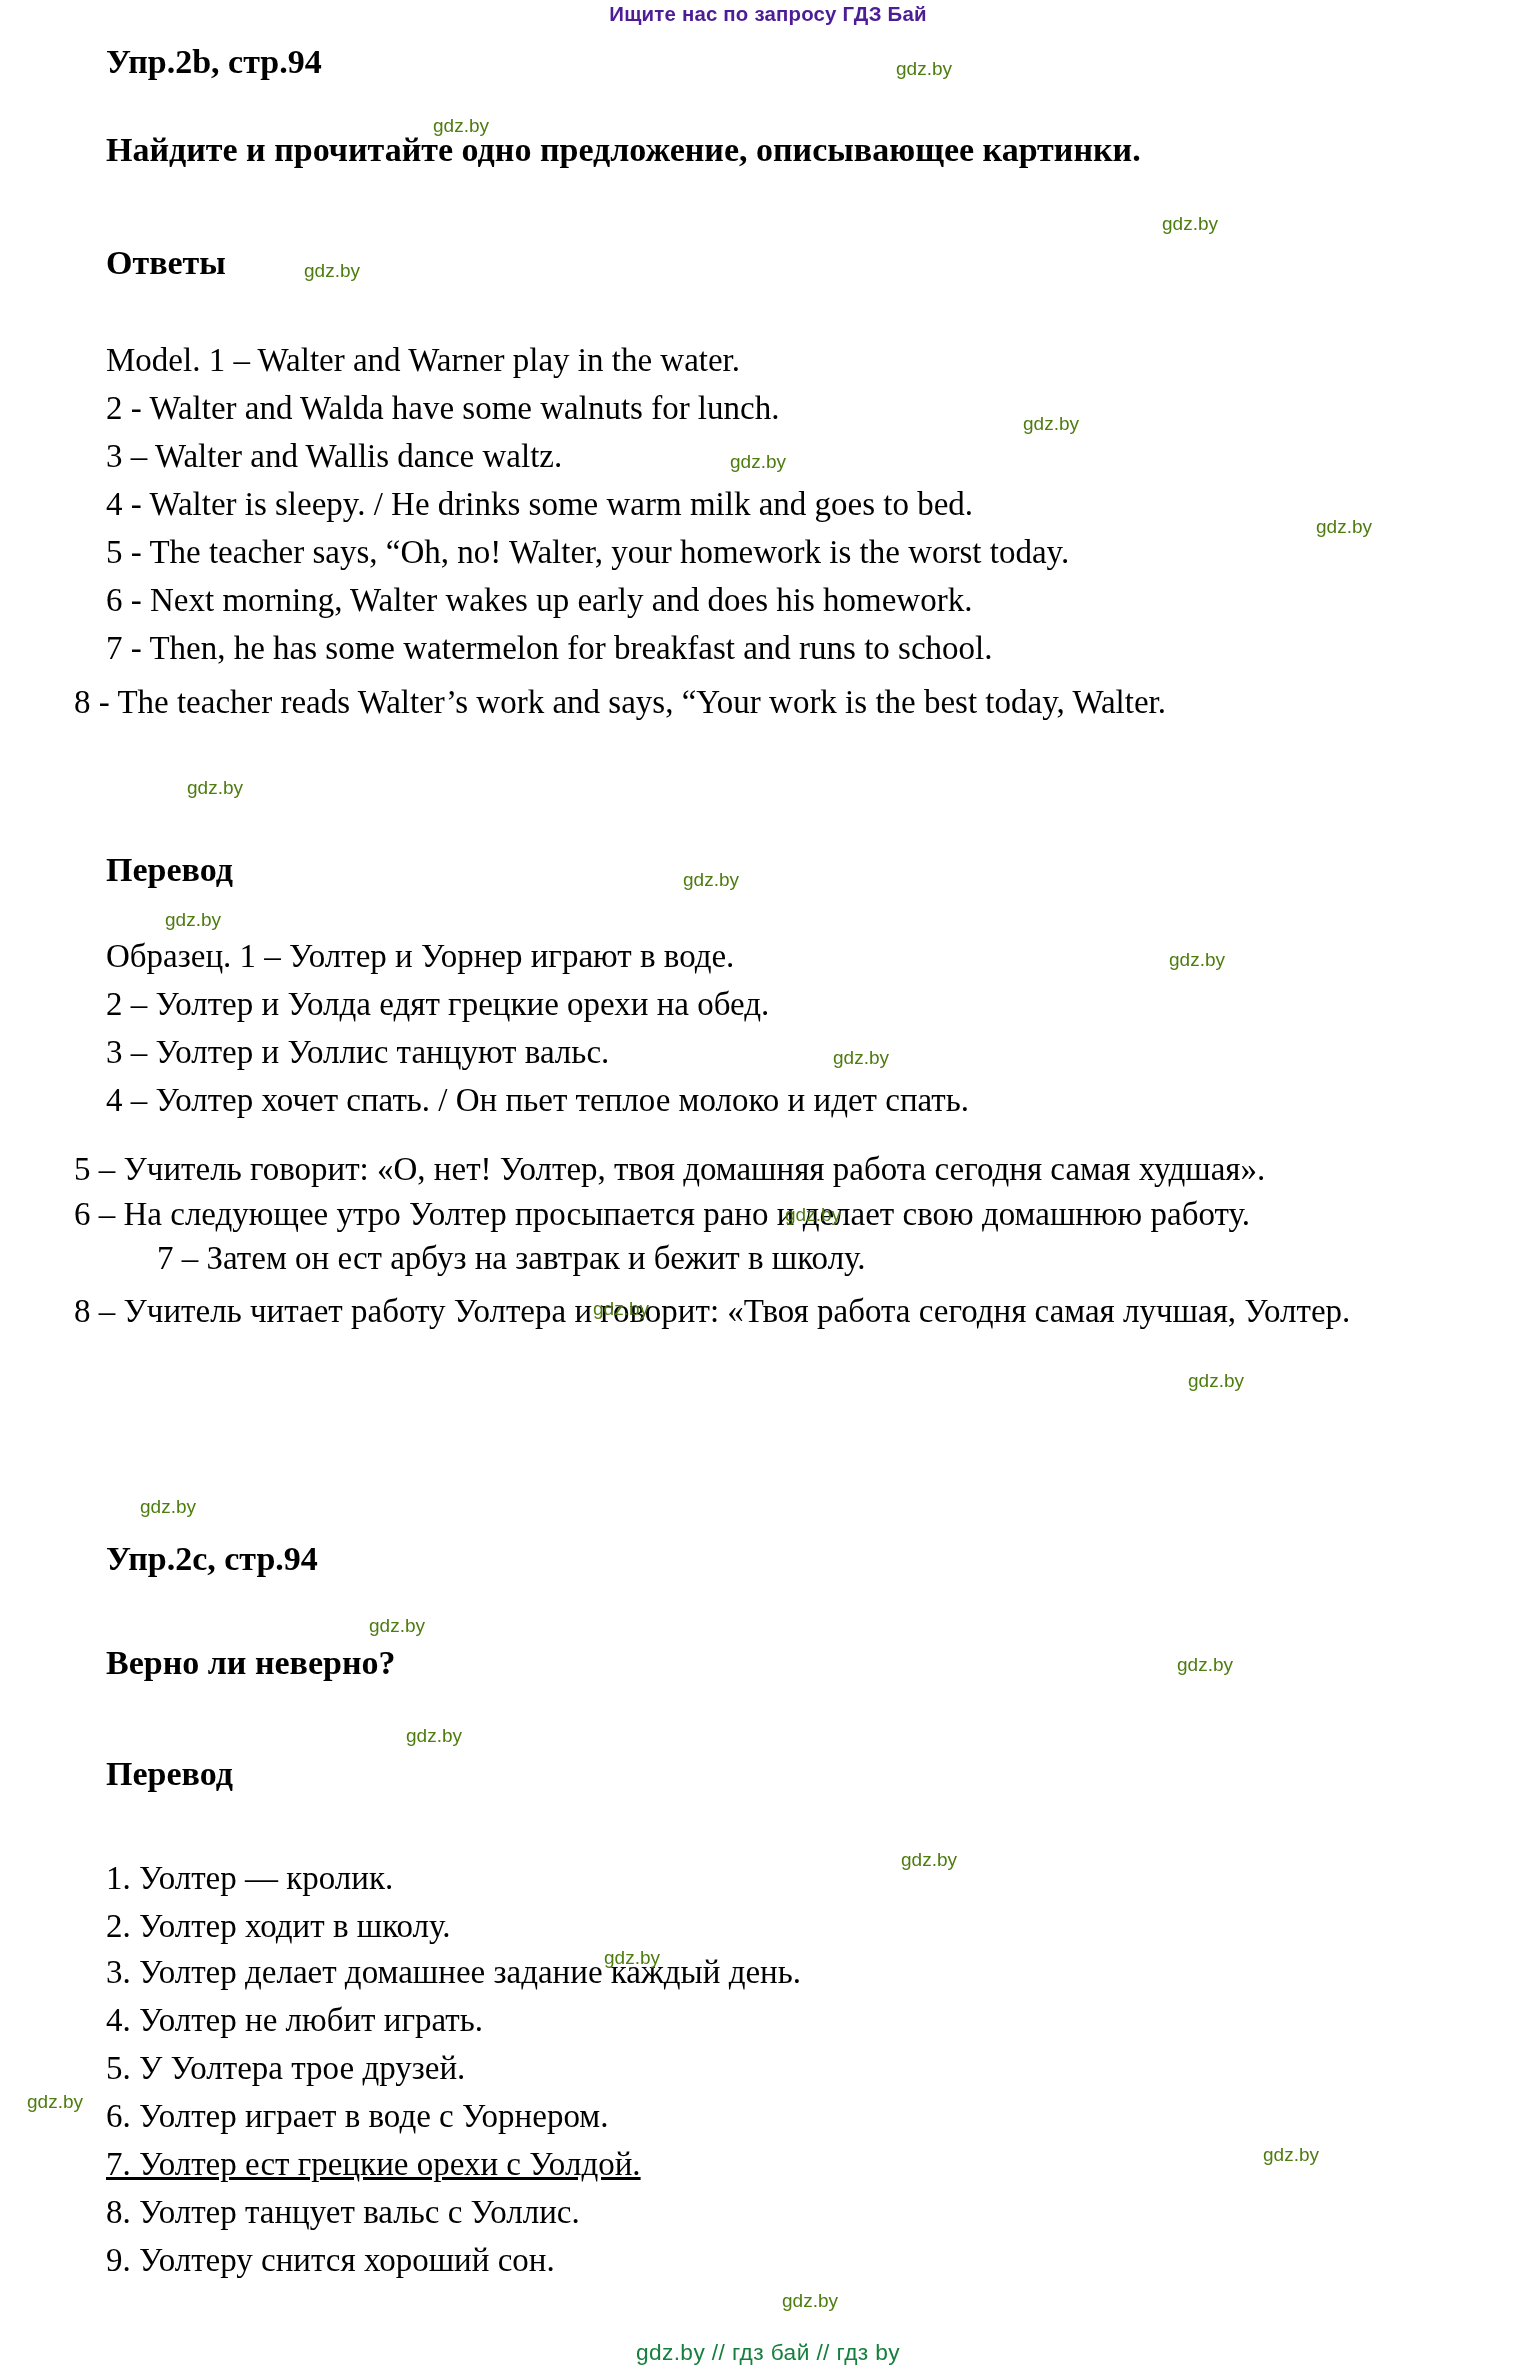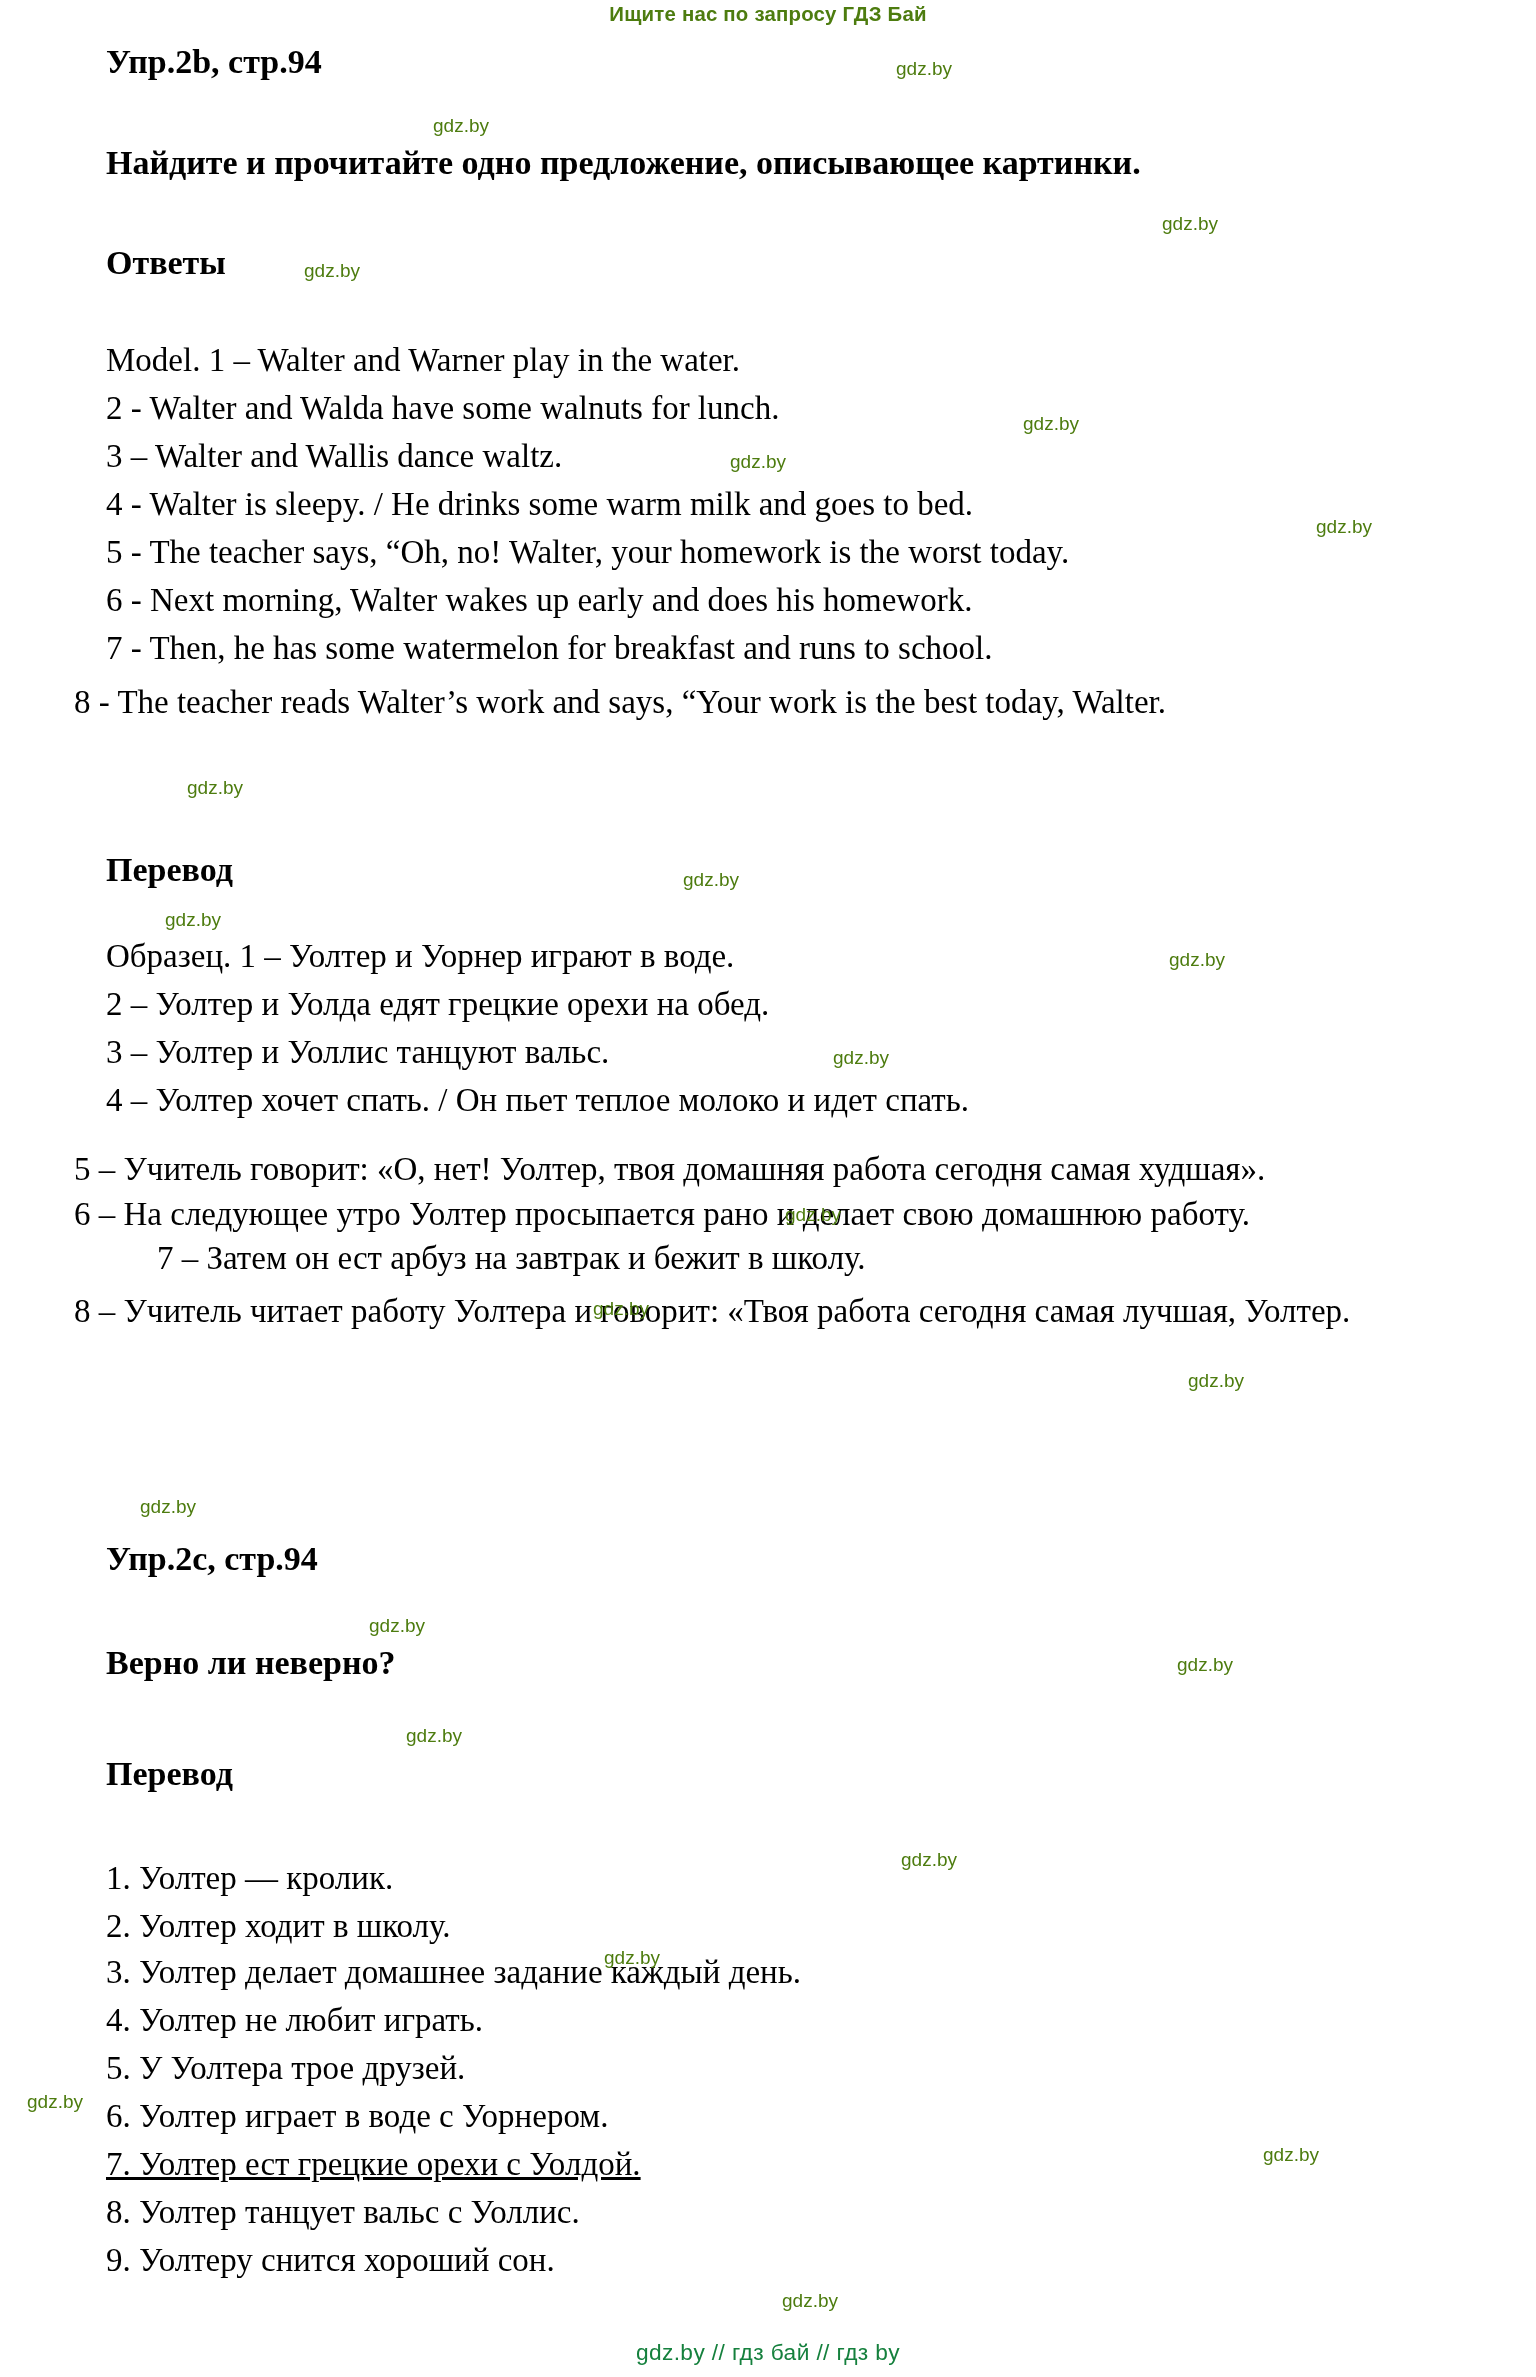--- a/index.html
+++ b/index.html
@@ -95,29 +95,29 @@
     font-size: 22.7px;
     font-weight: 400;
     letter-spacing: 0.4px;
   }
 </style>
 </head>
 <body>
 
 <div class="page">
 
-  <div class="promo" style="color: #4d7c0f;">
+  <div class="promo" style="color: #4c1d95;">
     <span>Ищите нас по запросу ГДЗ Бай</span>
   </div>
 
   <div class="block" style="top:44px;">
     <h1 class="sec-title">Упр.2b, стр.94</h1>
   </div>
 
-  <div class="block" style="top:145px;">
+  <div class="block" style="top:132px;">
     <h2 class="sub-title">Найдите и прочитайте одно предложение, описывающее картинки.</h2>
   </div>
 
   <div class="block" style="top:245px;">
     <h2 class="sub-title">Ответы</h2>
   </div>
 
   <div class="block" style="top:344px;">
     <p class="line">Model. 1 – Walter and Warner play in the water.</p>
     <p class="line" style="margin-top:15px;">2 - Walter and Walda have some walnuts for lunch.</p>

